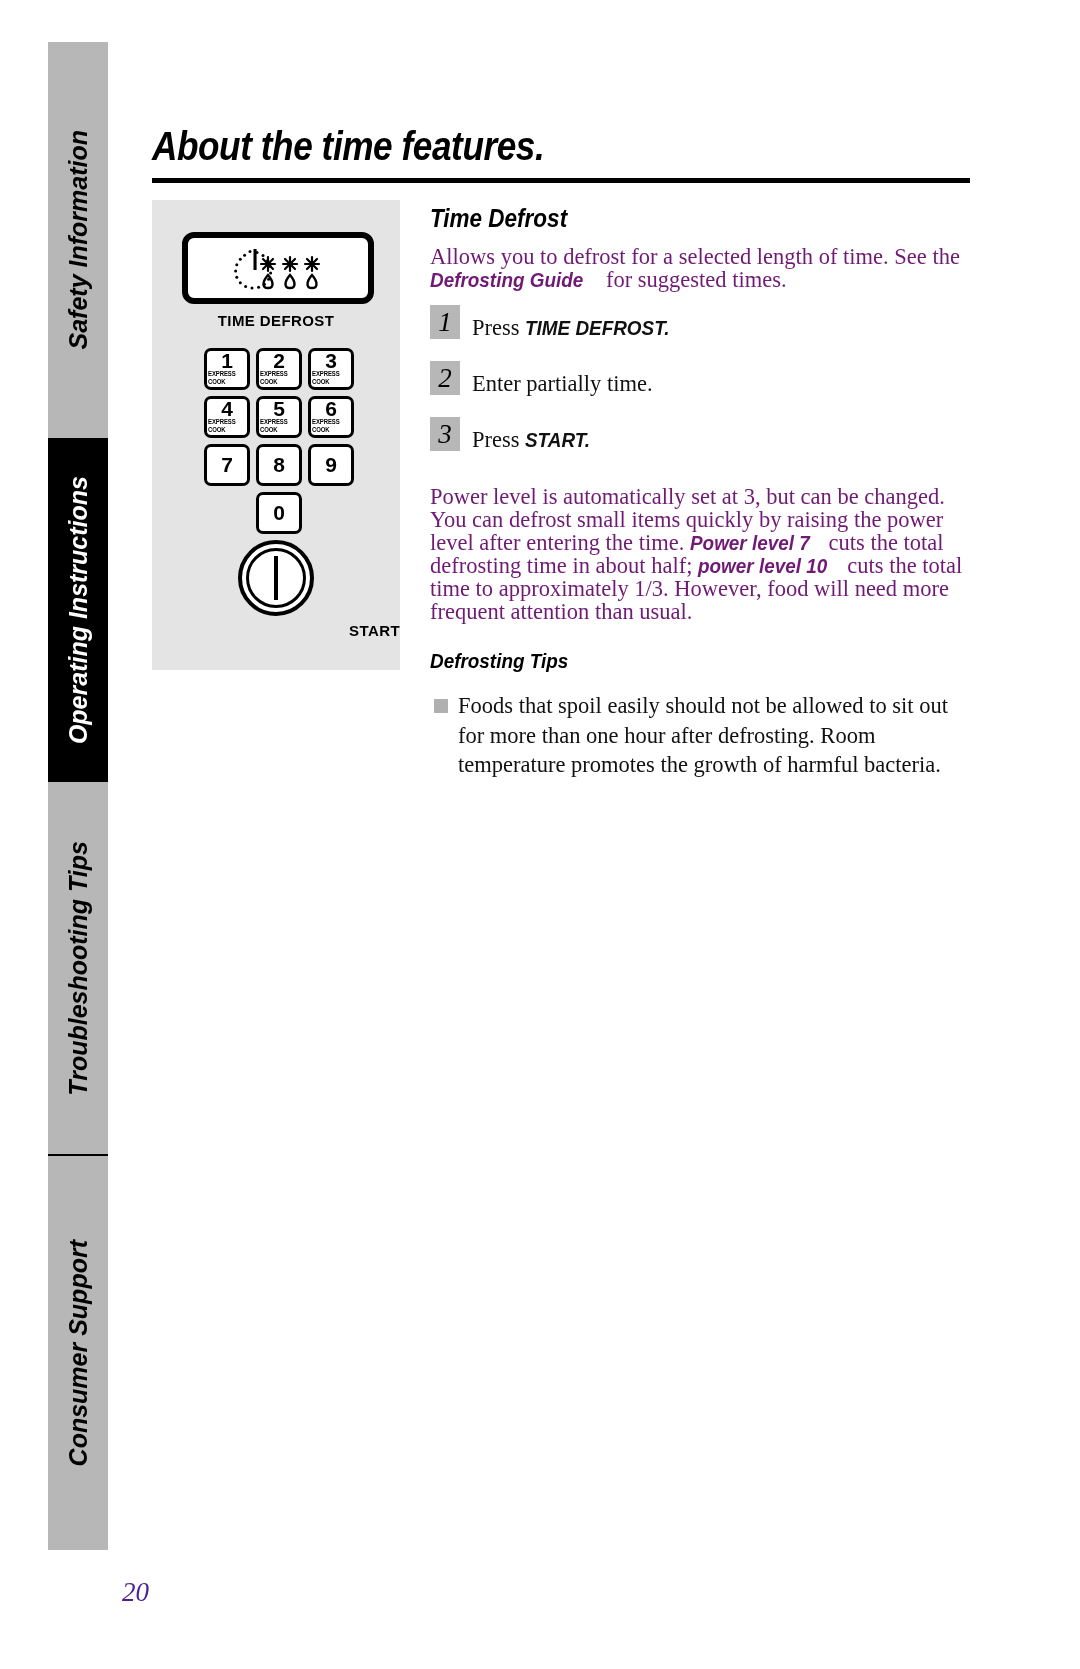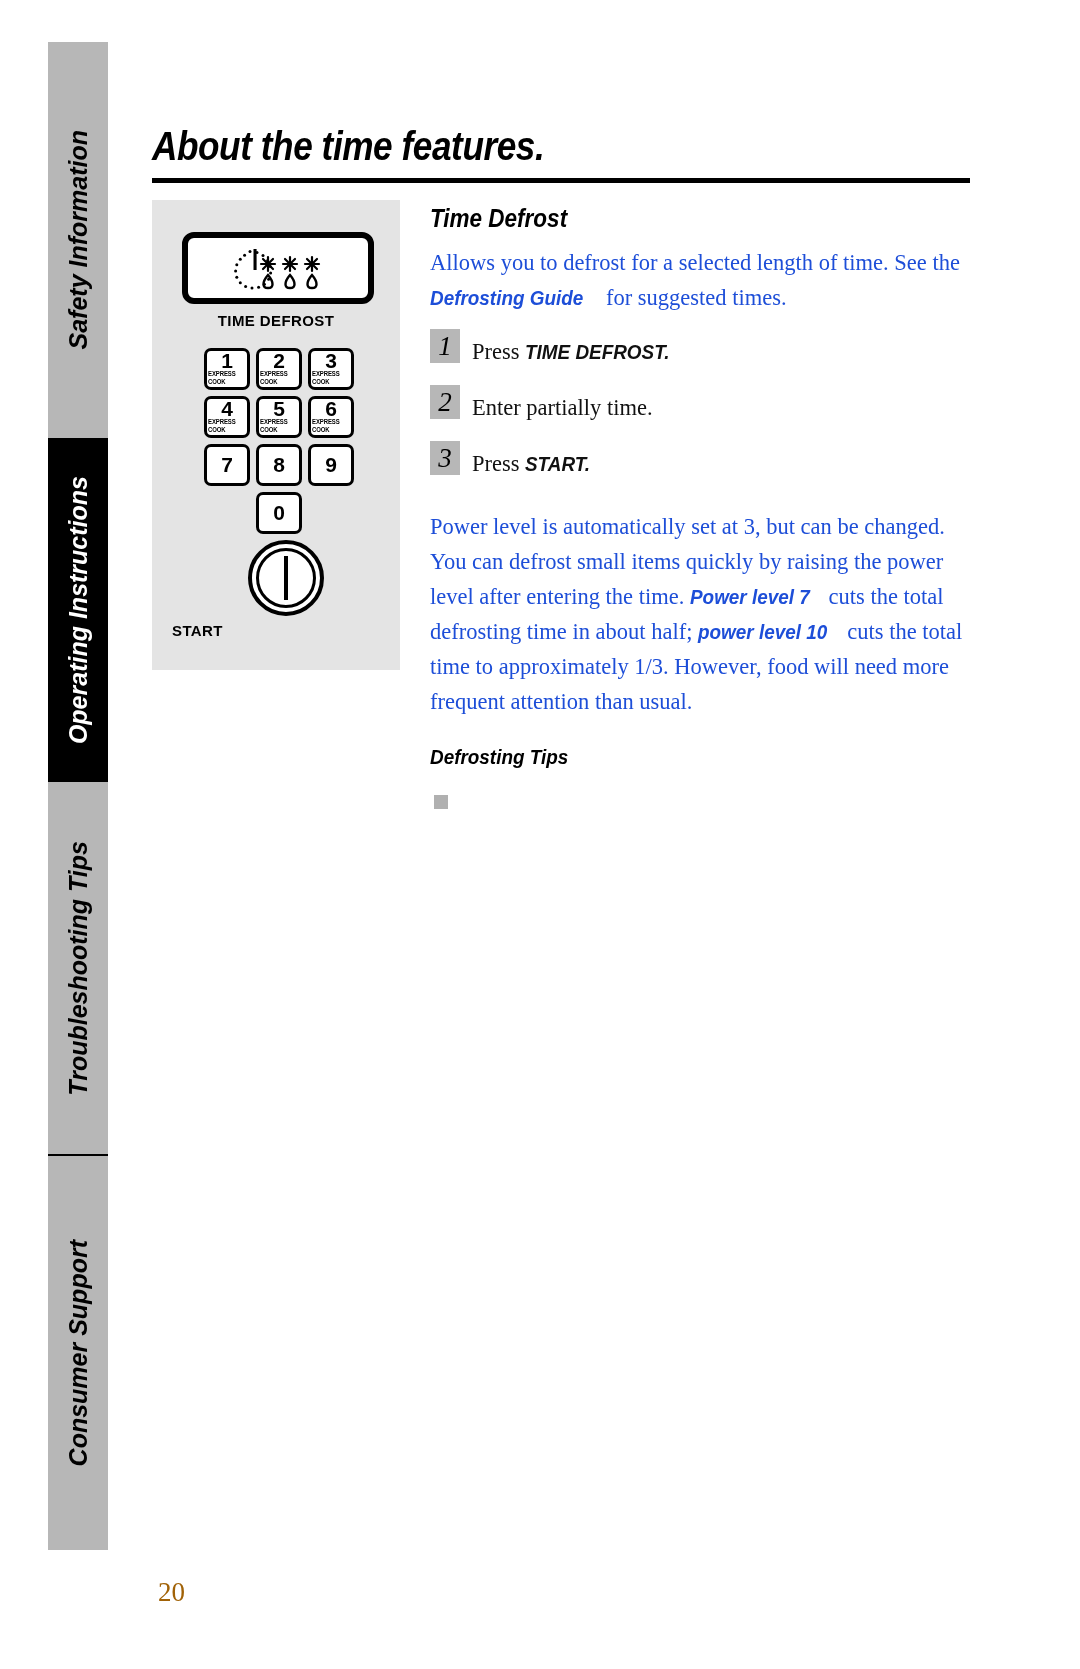--- a/index.html
+++ b/index.html
@@ -87,21 +87,21 @@
   .key .num { font-weight: bold; font-size: 21px; line-height: 20px; color:#000; }
   .key .sub {
     font-weight: bold; font-size: 6.3px; line-height: 8px;
     letter-spacing: -0.1px; color:#000;
     transform: scaleX(0.95);
   }
   .key.tall .num { line-height: 18px; }
   .key.zero { margin: 0 auto; }
   .key-row.zero-row { justify-content: center; }
 
-  .start-wrap { position: absolute; left: 0; top: 340px; width: 248px; text-align: left; padding-left: 20px; }
+  .start-wrap { position: absolute; left: 0; top: 340px; width: 248px; text-align: right; }
   .start-circle {
     width: 76px; height: 76px; margin: 0 auto;
     border: 4px solid #000; border-radius: 50%;
     display: flex; align-items: center; justify-content: center;
     background: #fff;
   }
   .start-inner {
     width: 60px; height: 60px;
     border: 3px solid #000; border-radius: 50%;
     display: flex; align-items: center; justify-content: center;
@@ -124,21 +124,21 @@
   }
   h3.subsection {
     font-family: "Liberation Sans", sans-serif;
     font-weight: bold; font-style: italic;
     font-size: 21px; color: #000;
     transform: scaleX(0.9); transform-origin: left center;
     margin: 26px 0 10px 0;
   }
   p.body {
     font-family: "Liberation Serif", serif;
-    font-size: 22.5px; line-height: 35px; color: #1d4ed8;
+    font-size: 22.5px; line-height: 23px; color: #701a75;
     margin-bottom: 20px;
   }
   p.body.tight { margin-bottom: 14px; }
   .em {
     font-family: "Liberation Sans", sans-serif;
     font-weight: bold; font-style: italic;
     font-size: 21px;
     display: inline-block;
     transform: scaleX(0.9);
     transform-origin: left center;
@@ -172,21 +172,21 @@
   }
   ul.tips li .sq {
     position: absolute; left: 4px; top: 8px;
     width: 14px; height: 14px; background: #b0b0b0;
   }
 
   
   .page-number {
     position: absolute; left: 122px; top: 1577px;
     font-family: "Liberation Serif", serif;
-    font-size: 27px; color: #a16207; margin-left: 36px;
+    font-style: italic; font-size: 27px; color: #4c1d95;
   }
 </style>
 </head>
 <body>
 
 <div class="page">
 
   <div class="sidebar">
     <div class="tab" style="top:0px; height:396px;">
       <span class="tab-label">Safety Information</span>
@@ -347,18 +347,21 @@
 
     <p class="body"><span>Power level is automatically set at 3, but can be changed. You can defrost small items quickly by raising the power level after entering the time. </span><span class="em">Power level 7</span><span> cuts the total defrosting time in about half; </span><span class="em">power level 10</span><span> cuts the total time to approximately 1/3. However, food will need more frequent attention than usual.</span></p>
 
 
     <h3 class="subsection">Defrosting Tips</h3>
 
     <ul class="tips">
       <li>
         <span class="sq"></span>
       </li>
+      <li>
+        <span class="sq"></span><span>Foods that spoil easily should not be allowed to sit out for more than one hour after defrosting. Room temperature promotes the growth of harmful bacteria.</span>
+      </li>
     </ul>
   </div>
 
   <div class="page-number">20</div>
 
 </div>
 
 </body></html>

